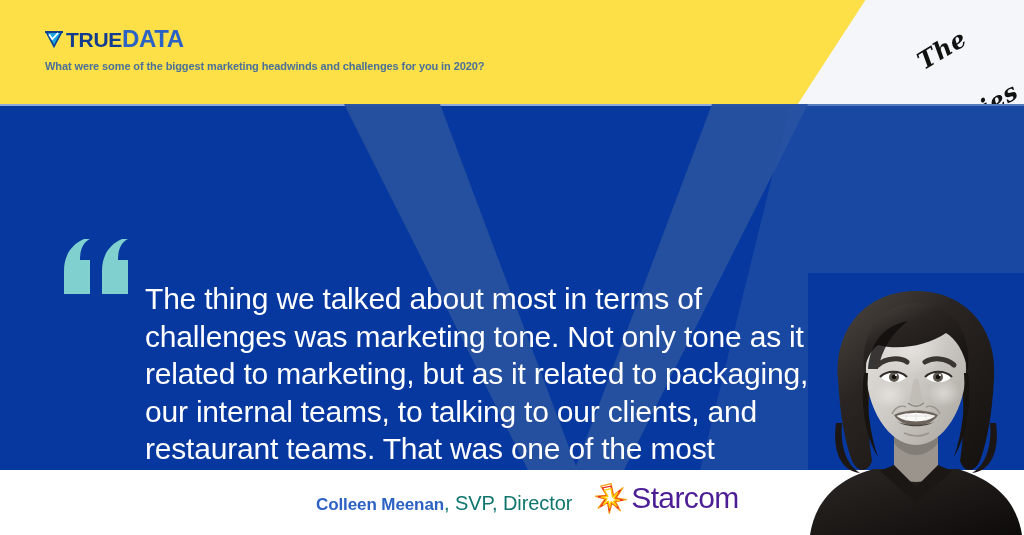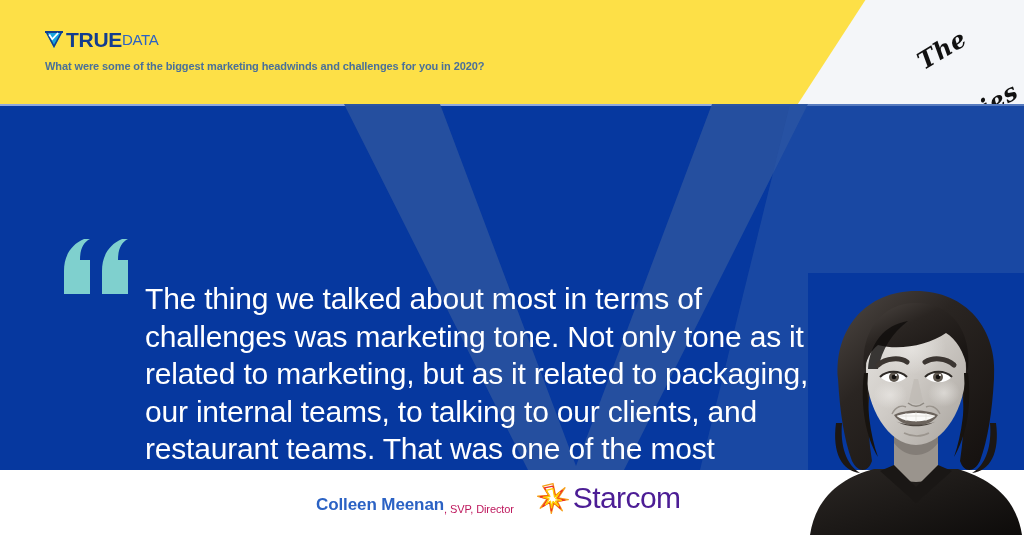--- a/index.html
+++ b/index.html
@@ -66,22 +66,22 @@
     display: block;
   }
   .logo-true {
     font-size: 21px;
     font-weight: bold;
     letter-spacing: -0.3px;
     color: #123D8F;
     line-height: 1;
   }
   .logo-data {
-    font-size: 15px;
-    font-weight: normal;
+    font-size: 24px;
+    font-weight: bold;
     letter-spacing: -0.3px;
     color: #2B62C4;
     line-height: 1;
   }
 
   .header-question {
     position: absolute;
     left: 45px;
     top: 60px;
     font-size: 11px;
@@ -167,23 +167,23 @@
     align-items: flex-end;
     height: 28px;
   }
   .attrib-name {
     font-size: 17px;
     font-weight: bold;
     color: #2B62C4;
     letter-spacing: -0.1px;
   }
   .attrib-role {
-    font-size: 11px;
+    font-size: 20px;
     font-weight: normal;
-    color: #be185d;
+    color: #0f766e;
     letter-spacing: -0.1px;
     margin-top: 43px;
   }
   .starcom {
     display: flex;
     align-items: center;
     margin-left: 22px;
   }
   .starcom-mark {
     width: 34px;

